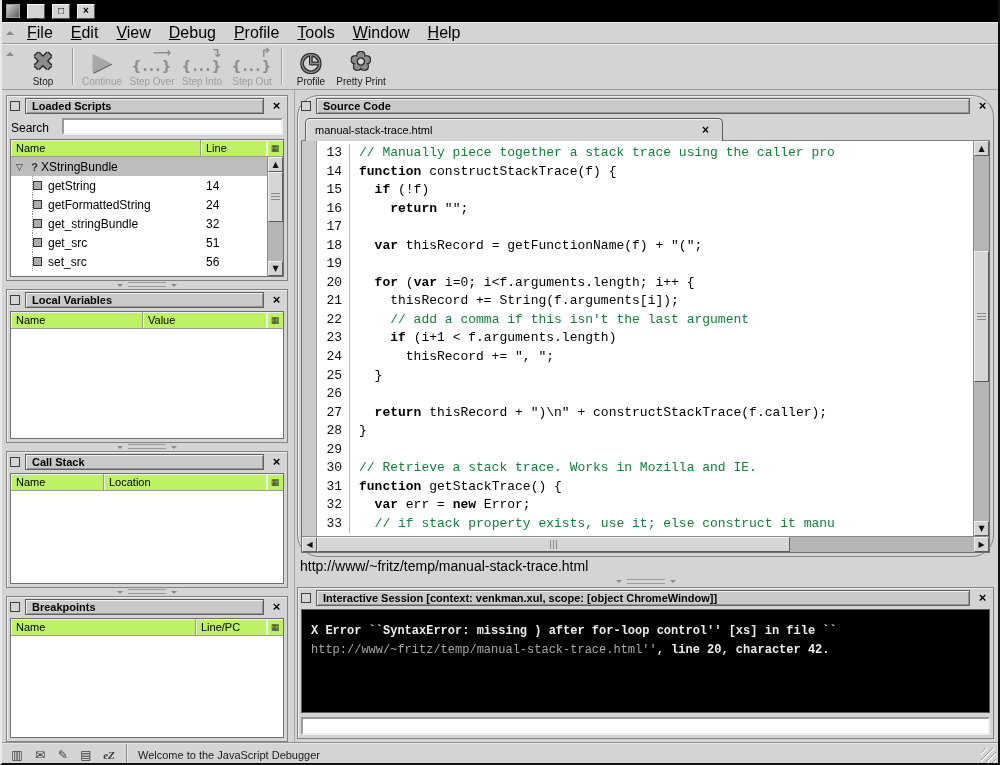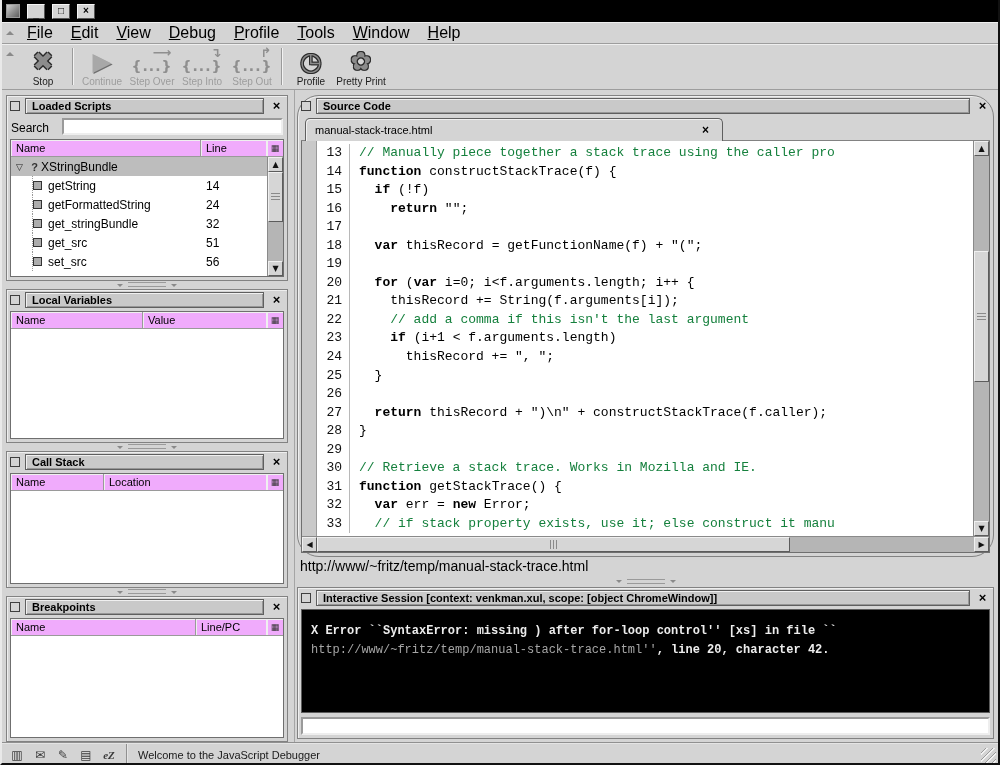--- a/index.html
+++ b/index.html
@@ -41,21 +41,21 @@
 
   
   .panel{border:1px solid #828282;background:#d4d4d4;display:flex;flex-direction:column;box-shadow:inset 1px 1px 0 #eee;}
   .panel-header{display:flex;align-items:center;gap:5px;height:20px;padding:1px 3px;}
   .dock-btn{width:10px;height:10px;border:1px solid #3f3f3f;background:#d4d4d4;flex:none;}
   .panel-title{flex:1;height:16px;line-height:15px;font-weight:bold;font-size:11px;padding-left:6px;background:#c9c9c9;
     border:1px solid #5f5f5f;box-shadow:inset 1px 1px 0 #f0f0f0,inset -1px -1px 0 #979797;white-space:nowrap;overflow:hidden;}
   .panel-close{width:15px;text-align:center;font-weight:bold;font-size:13px;line-height:14px;}
 
   .datatable{border:1px solid #6f6f6f;background:#fff;position:relative;overflow:hidden;flex:1;margin:1px 3px 3px;}
-  .col-headers{display:flex;height:17px;background:#f0abfc;border-bottom:1px solid #9a9a9a;}
+  .col-headers{display:flex;height:17px;background:#bef264;border-bottom:1px solid #9a9a9a;}
   .col{padding:1px 5px;font-size:11px;border-right:1px solid #9a9a9a;box-shadow:inset 1px 1px 0 #efefef;display:flex;align-items:center;white-space:nowrap;overflow:hidden;}
   .col.last{flex:1;border-right:none;}
   .col-picker{width:17px;display:flex;align-items:center;justify-content:center;font-size:9px;color:#333;
     border-left:1px solid #efefef;box-shadow:inset 1px 1px 0 #efefef;font-family:"DejaVu Sans",sans-serif;}
   .ls .col-name{width:190px;} .lv .col-name{width:132px;} .cs .col-name{width:93px;} .bp .col-name{width:185px;}
   .empty-body{position:absolute;top:17px;left:0;right:0;bottom:0;background:#fff;}
 
   
   .search-row{display:flex;align-items:flex-end;gap:13px;margin:2px 4px 3px;}
   .search-row label{font-size:12px;}

